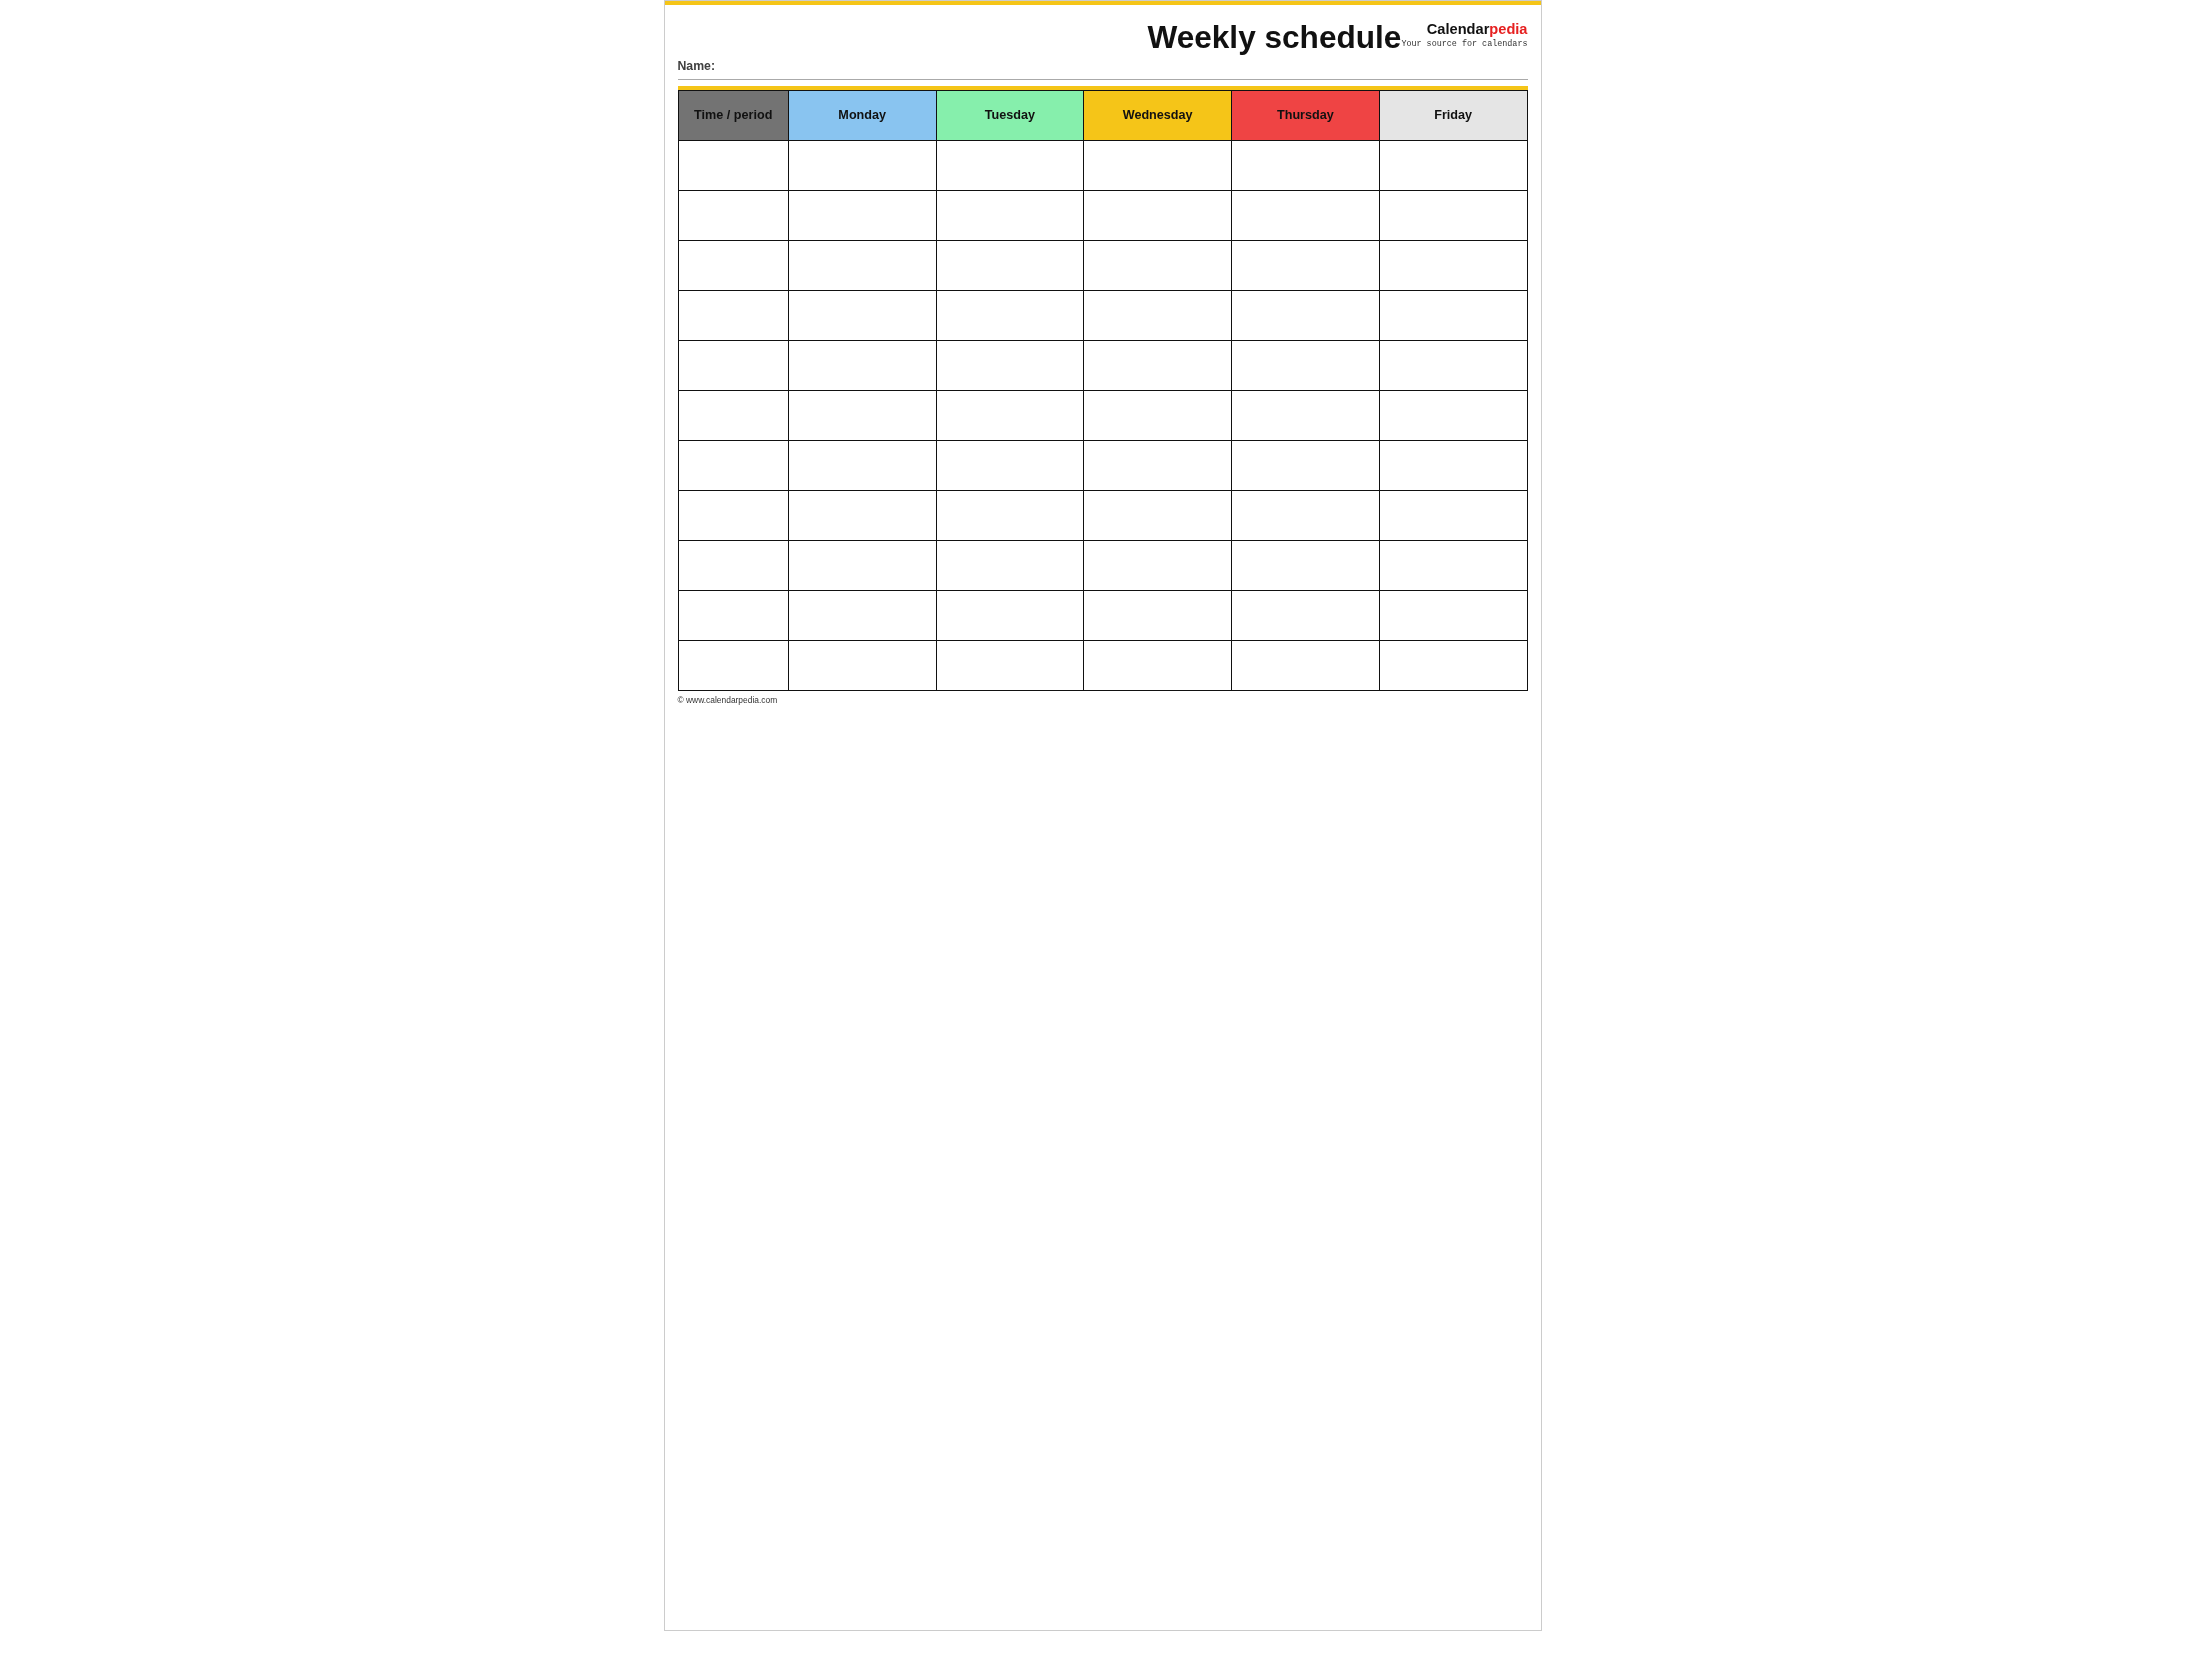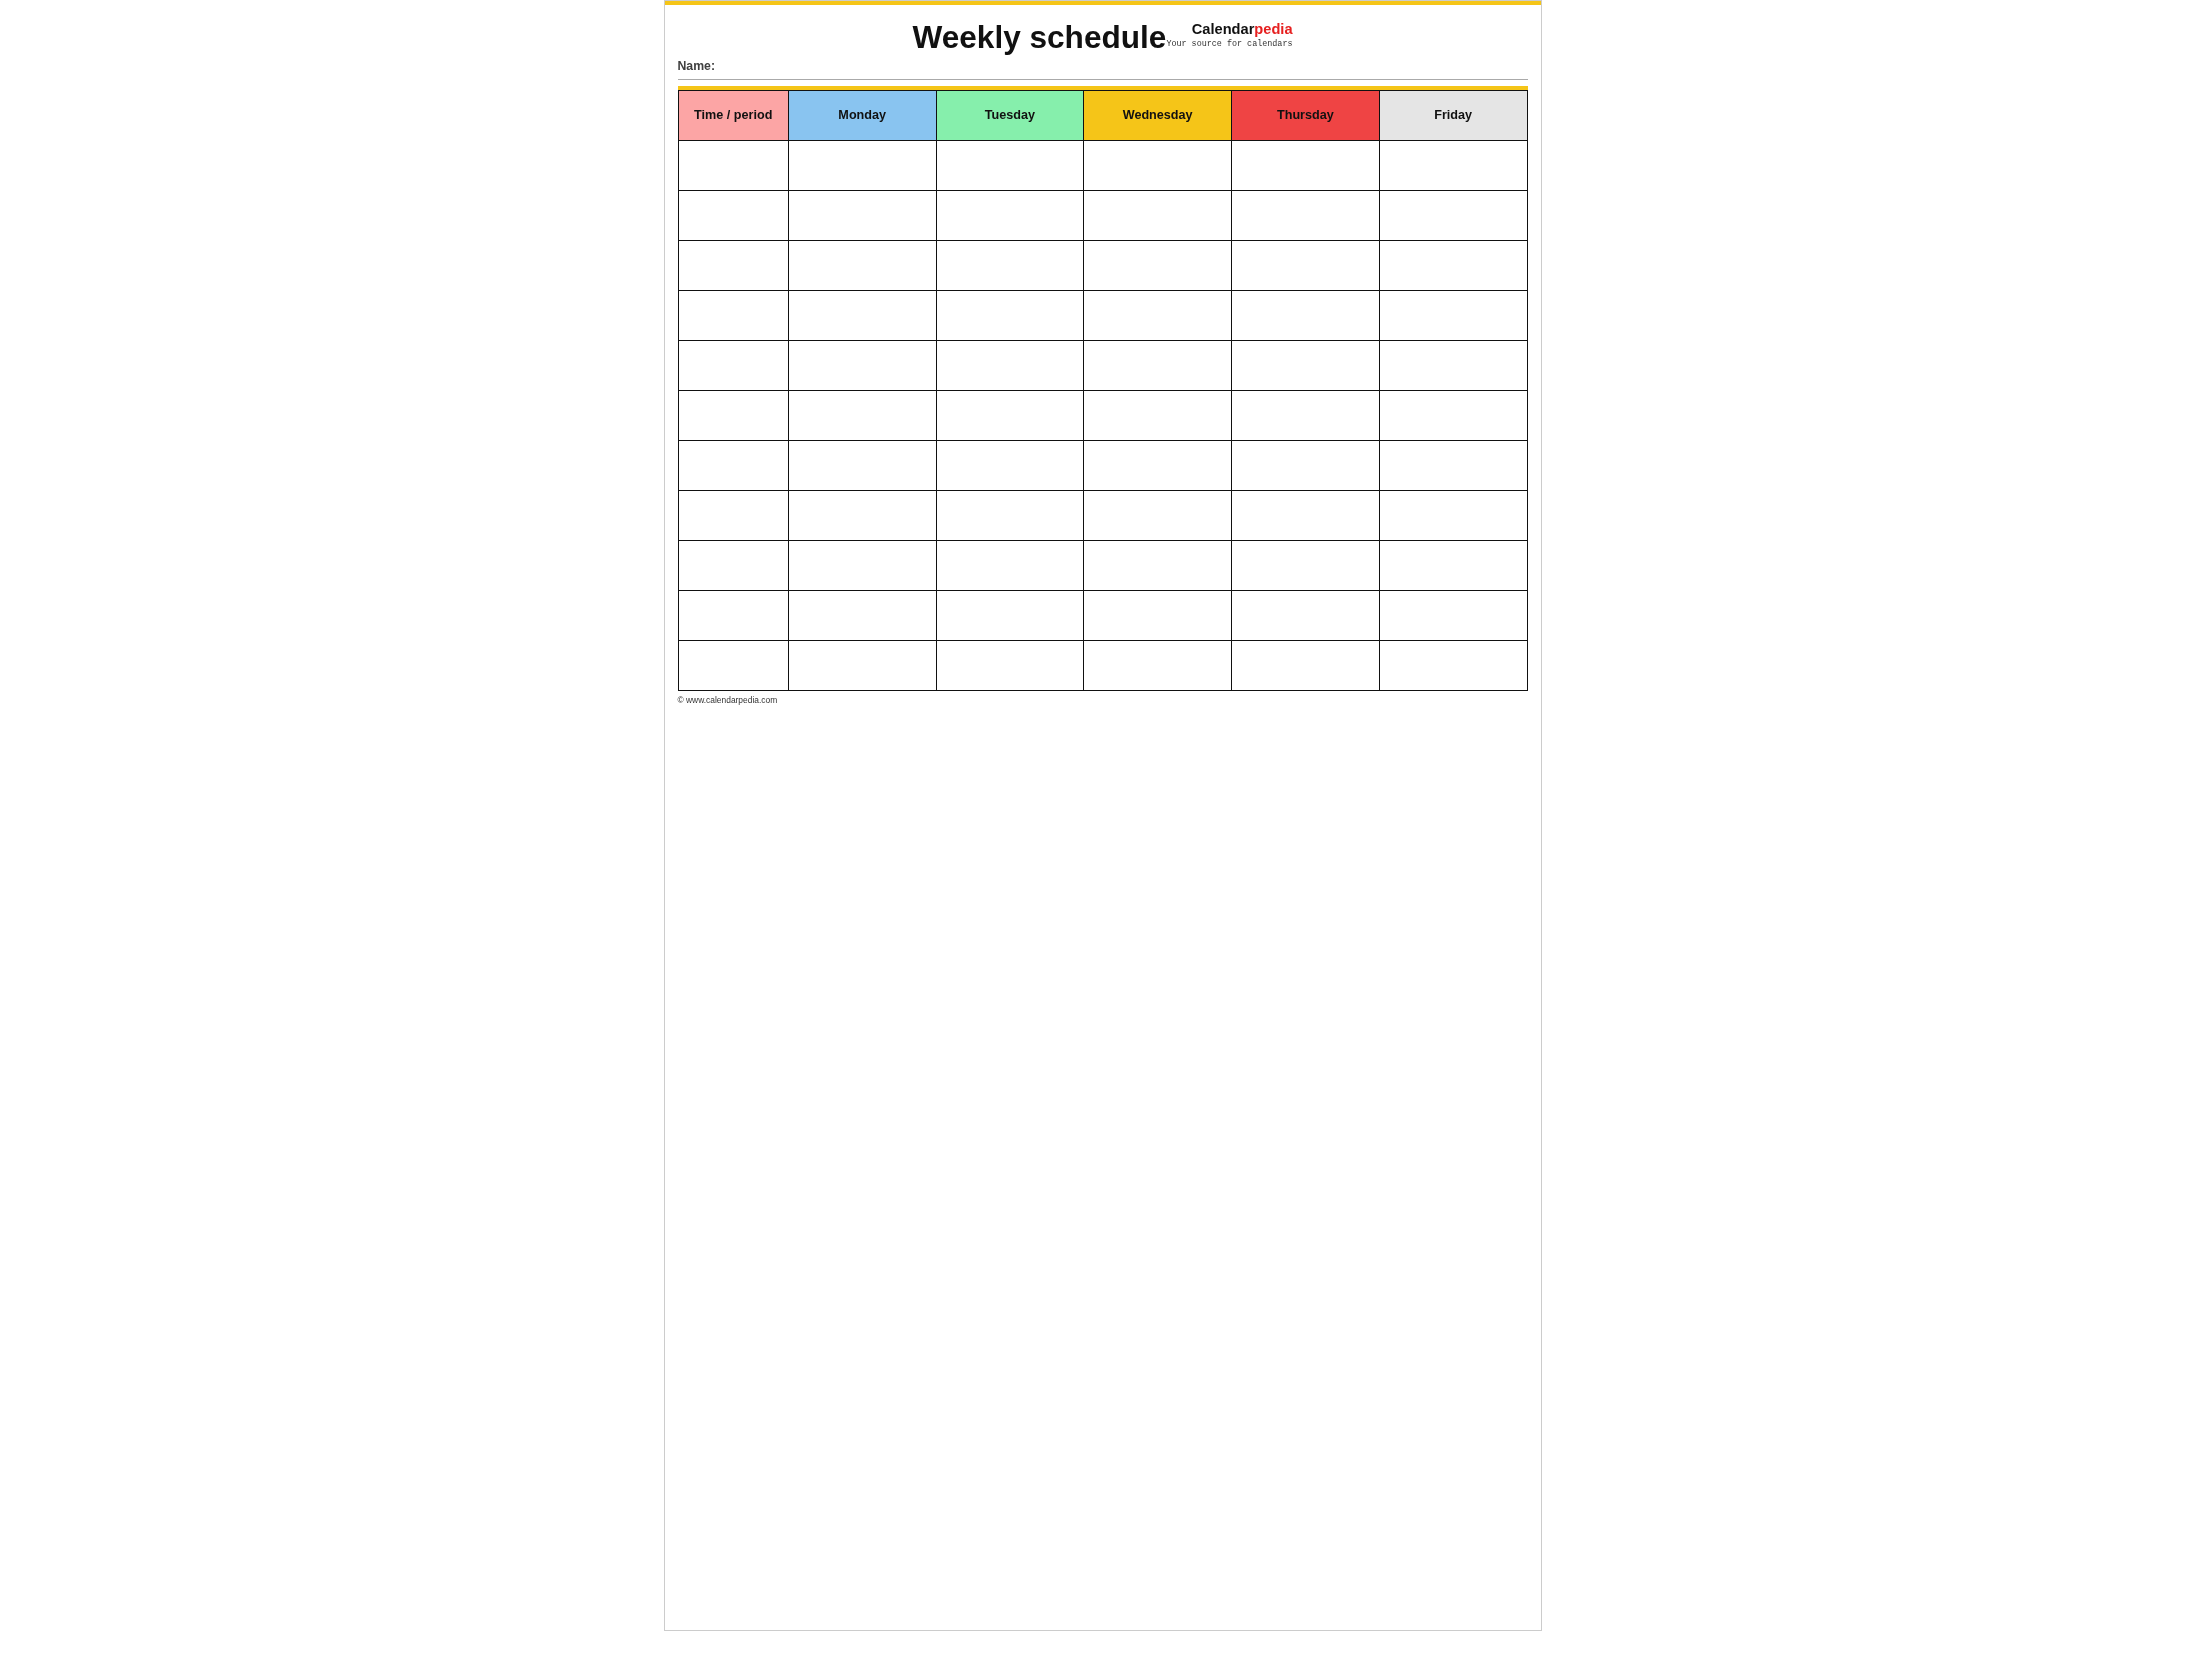--- a/index.html
+++ b/index.html
@@ -32,21 +32,21 @@
       position: absolute;
       top: 0;
       left: 0;
       right: 0;
       height: 4.4px;
       background: linear-gradient(to right, #f5c518 60%, #f5c518 100%);
     }
 
     .header-row {
       display: flex;
-      justify-content: center;
+      justify-content: flex-end;
       align-items: flex-start;
       margin-top: 5.9px;
       margin-bottom: 2.9px;
     }
 
     .page-title {
       font-size: 2.7em;
       font-weight: bold;
       color: #111;
       line-height: 1.1;
@@ -107,21 +107,21 @@
 
     .schedule-table th {
       text-align: center;
       font-weight: bold;
       font-size: 1.08em;
       padding: 5.9px 2.9px;
     }
 
     .col-time {
       width: 13%;
-      background: #fca5a5;
+      background: #737373;
       color: #111;
     }
 
     .col-monday {
       background: #89c4f0;
       color: #111;
       width: 17.4%;
     }
 
     .col-tuesday {

